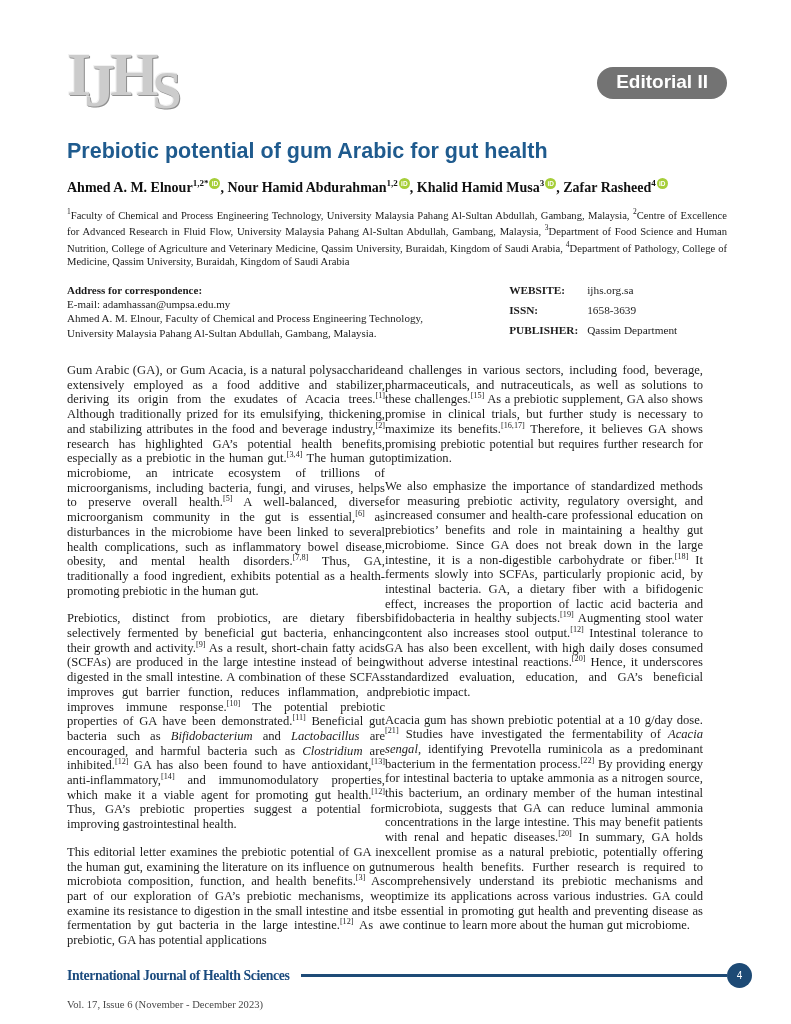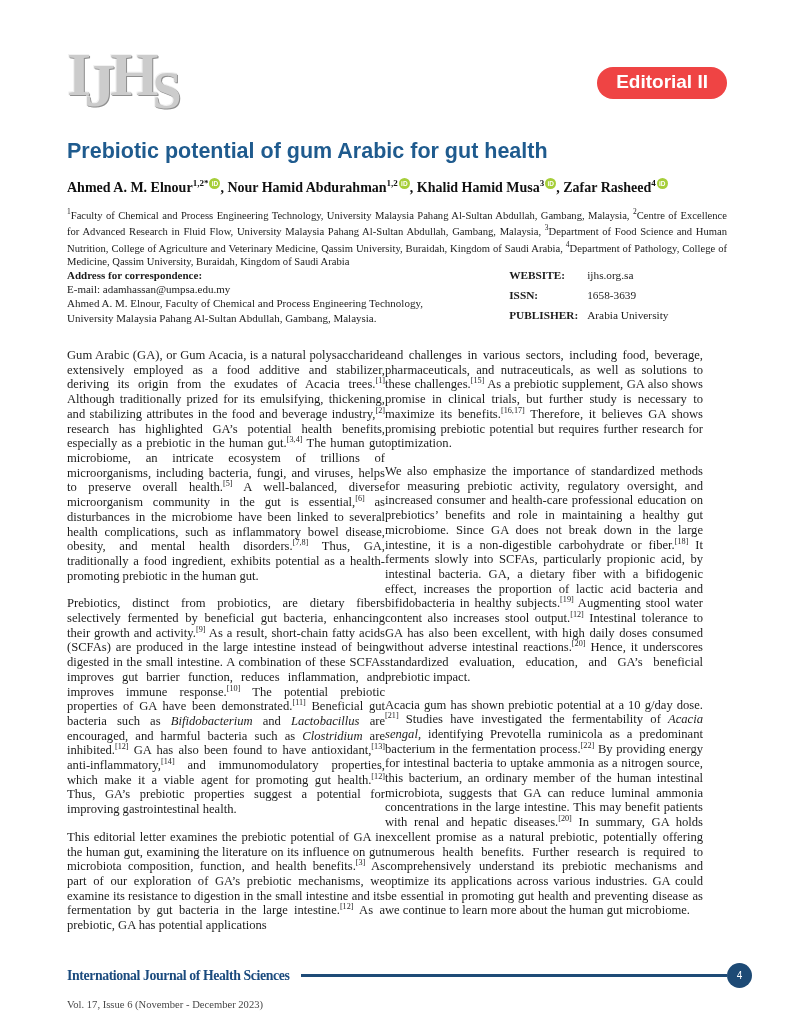--- a/index.html
+++ b/index.html
@@ -8,38 +8,38 @@
   .page { position:relative; width:791px; height:1024px; padding:24px 64px 0 67px; }
 
   
   .header-row { position:relative; height:84px;margin-top:19px; }
   .logo { display:inline-block; font-family:"Liberation Serif", serif; font-weight:bold; color:#cccccc;
           text-shadow:1px 1px 0 #8f8f8f, -1px -1px 0 #f2f2f2, 0 0 1px #777; letter-spacing:-3px; line-height:1; }
   .logo .l1 { font-size:62px; }
   .logo .l2 { font-size:62px; position:relative; top:11px; margin-left:-4px; }
   .logo .l3 { font-size:62px; margin-left:-2px; }
   .logo .l4 { font-size:52px; position:relative; top:13px; margin-left:-3px; }
-  .badge { position:absolute; right:0; top:24px; background:#ef4444; color:#ffffff;
+  .badge { position:absolute; right:0; top:24px; background:#737373; color:#ffffff;
            font-family:"Liberation Sans", sans-serif; font-weight:bold; font-size:19px;
            padding:4px 19px 6px 19px; border-radius:18px; }
 
   
   .title { font-family:"Liberation Sans", sans-serif; font-weight:bold; font-size:21.5px; color:#1f5b8e; margin-top:12px; }
   .authors { margin-top:14px; font-weight:bold; font-size:14px; color:#111; }
   .author sup { font-size:9px; }
   .author:not(:last-child)::after { content:", "; }
   .orcid { display:inline-block; width:11px; height:11px; border-radius:50%; background:#a6ce39;
            color:#ffffff; font-family:"Liberation Sans", sans-serif; font-size:6.5px; font-weight:bold;
            text-align:center; line-height:11px; vertical-align:super; margin-left:1px; }
 
   .affiliations { margin-top:9px; font-size:10.6px; line-height:13.2px; color:#1a1a1a; text-align:justify; }
   .affiliations sup { font-size:7.5px; }
 
   
-  .corr-row { display:flex; }
+  .corr-row { display:flex; margin-top:15px; }
   .corr { width:57%; font-size:11px; line-height:14.2px; }
   .corr .corr-label { font-weight:bold; }
   .corr a, .email { color:#1c1c1c; text-decoration:none; }
   .meta { margin-left:auto; width:33%; font-size:11.3px; line-height:14px; }
   .meta-row { display:flex; margin-bottom:6px; }
   .meta-label { font-weight:bold; width:78px; flex:none; }
 
   
   .body-cols { display:flex; margin-top:20px; height:644px; overflow:hidden; }
   .col { width:318px; flex:none; }
@@ -85,21 +85,21 @@
       <div class="meta-row">
         <span class="meta-label">WEBSITE:</span>
         <span>ijhs.org.sa</span>
       </div>
       <div class="meta-row">
         <span class="meta-label">ISSN:</span>
         <span>1658-3639</span>
       </div>
       <div class="meta-row">
         <span class="meta-label">PUBLISHER:</span>
-        <span>Arabia University</span>
+        <span>Qassim Department</span>
       </div>
     </div>
   </div>
 
   <div class="body-cols">
     <div class="col">
         <p class="para">Gum Arabic (GA), or Gum Acacia, is a natural polysaccharide extensively employed as a food additive and stabilizer, deriving its origin from the exudates of Acacia trees.<sup>[1]</sup> Although traditionally prized for its emulsifying, thickening, and stabilizing attributes in the food and beverage industry,<sup>[2]</sup> research has highlighted GA’s potential health benefits, especially as a prebiotic in the human gut.<sup>[3,4]</sup> The human gut microbiome, an intricate ecosystem of trillions of microorganisms, including bacteria, fungi, and viruses, helps to preserve overall health.<sup>[5]</sup> A well-balanced, diverse microorganism community in the gut is essential,<sup>[6]</sup> as disturbances in the microbiome have been linked to several health complications, such as inflammatory bowel disease, obesity, and mental health disorders.<sup>[7,8]</sup> Thus, GA, traditionally a food ingredient, exhibits potential as a health-promoting prebiotic in the human gut.</p>
         <p class="para">Prebiotics, distinct from probiotics, are dietary fibers selectively fermented by beneficial gut bacteria, enhancing their growth and activity.<sup>[9]</sup> As a result, short-chain fatty acids (SCFAs) are produced in the large intestine instead of being digested in the small intestine. A combination of these SCFAs improves gut barrier function, reduces inflammation, and improves immune response.<sup>[10]</sup> The potential prebiotic properties of GA have been demonstrated.<sup>[11]</sup> Beneficial gut bacteria such as <i>Bifidobacterium</i> and <i>Lactobacillus</i> are encouraged, and harmful bacteria such as <i>Clostridium</i> are inhibited.<sup>[12]</sup> GA has also been found to have antioxidant,<sup>[13]</sup> anti-inflammatory,<sup>[14]</sup> and immunomodulatory properties, which make it a viable agent for promoting gut health.<sup>[12]</sup> Thus, GA’s prebiotic properties suggest a potential for improving gastrointestinal health.</p>
         <p class="para">This editorial letter examines the prebiotic potential of GA in the human gut, examining the literature on its influence on gut microbiota composition, function, and health benefits.<sup>[3]</sup> As part of our exploration of GA’s prebiotic mechanisms, we examine its resistance to digestion in the small intestine and its fermentation by gut bacteria in the large intestine.<sup>[12]</sup> As a prebiotic, GA has potential applications</p>
       </div>

